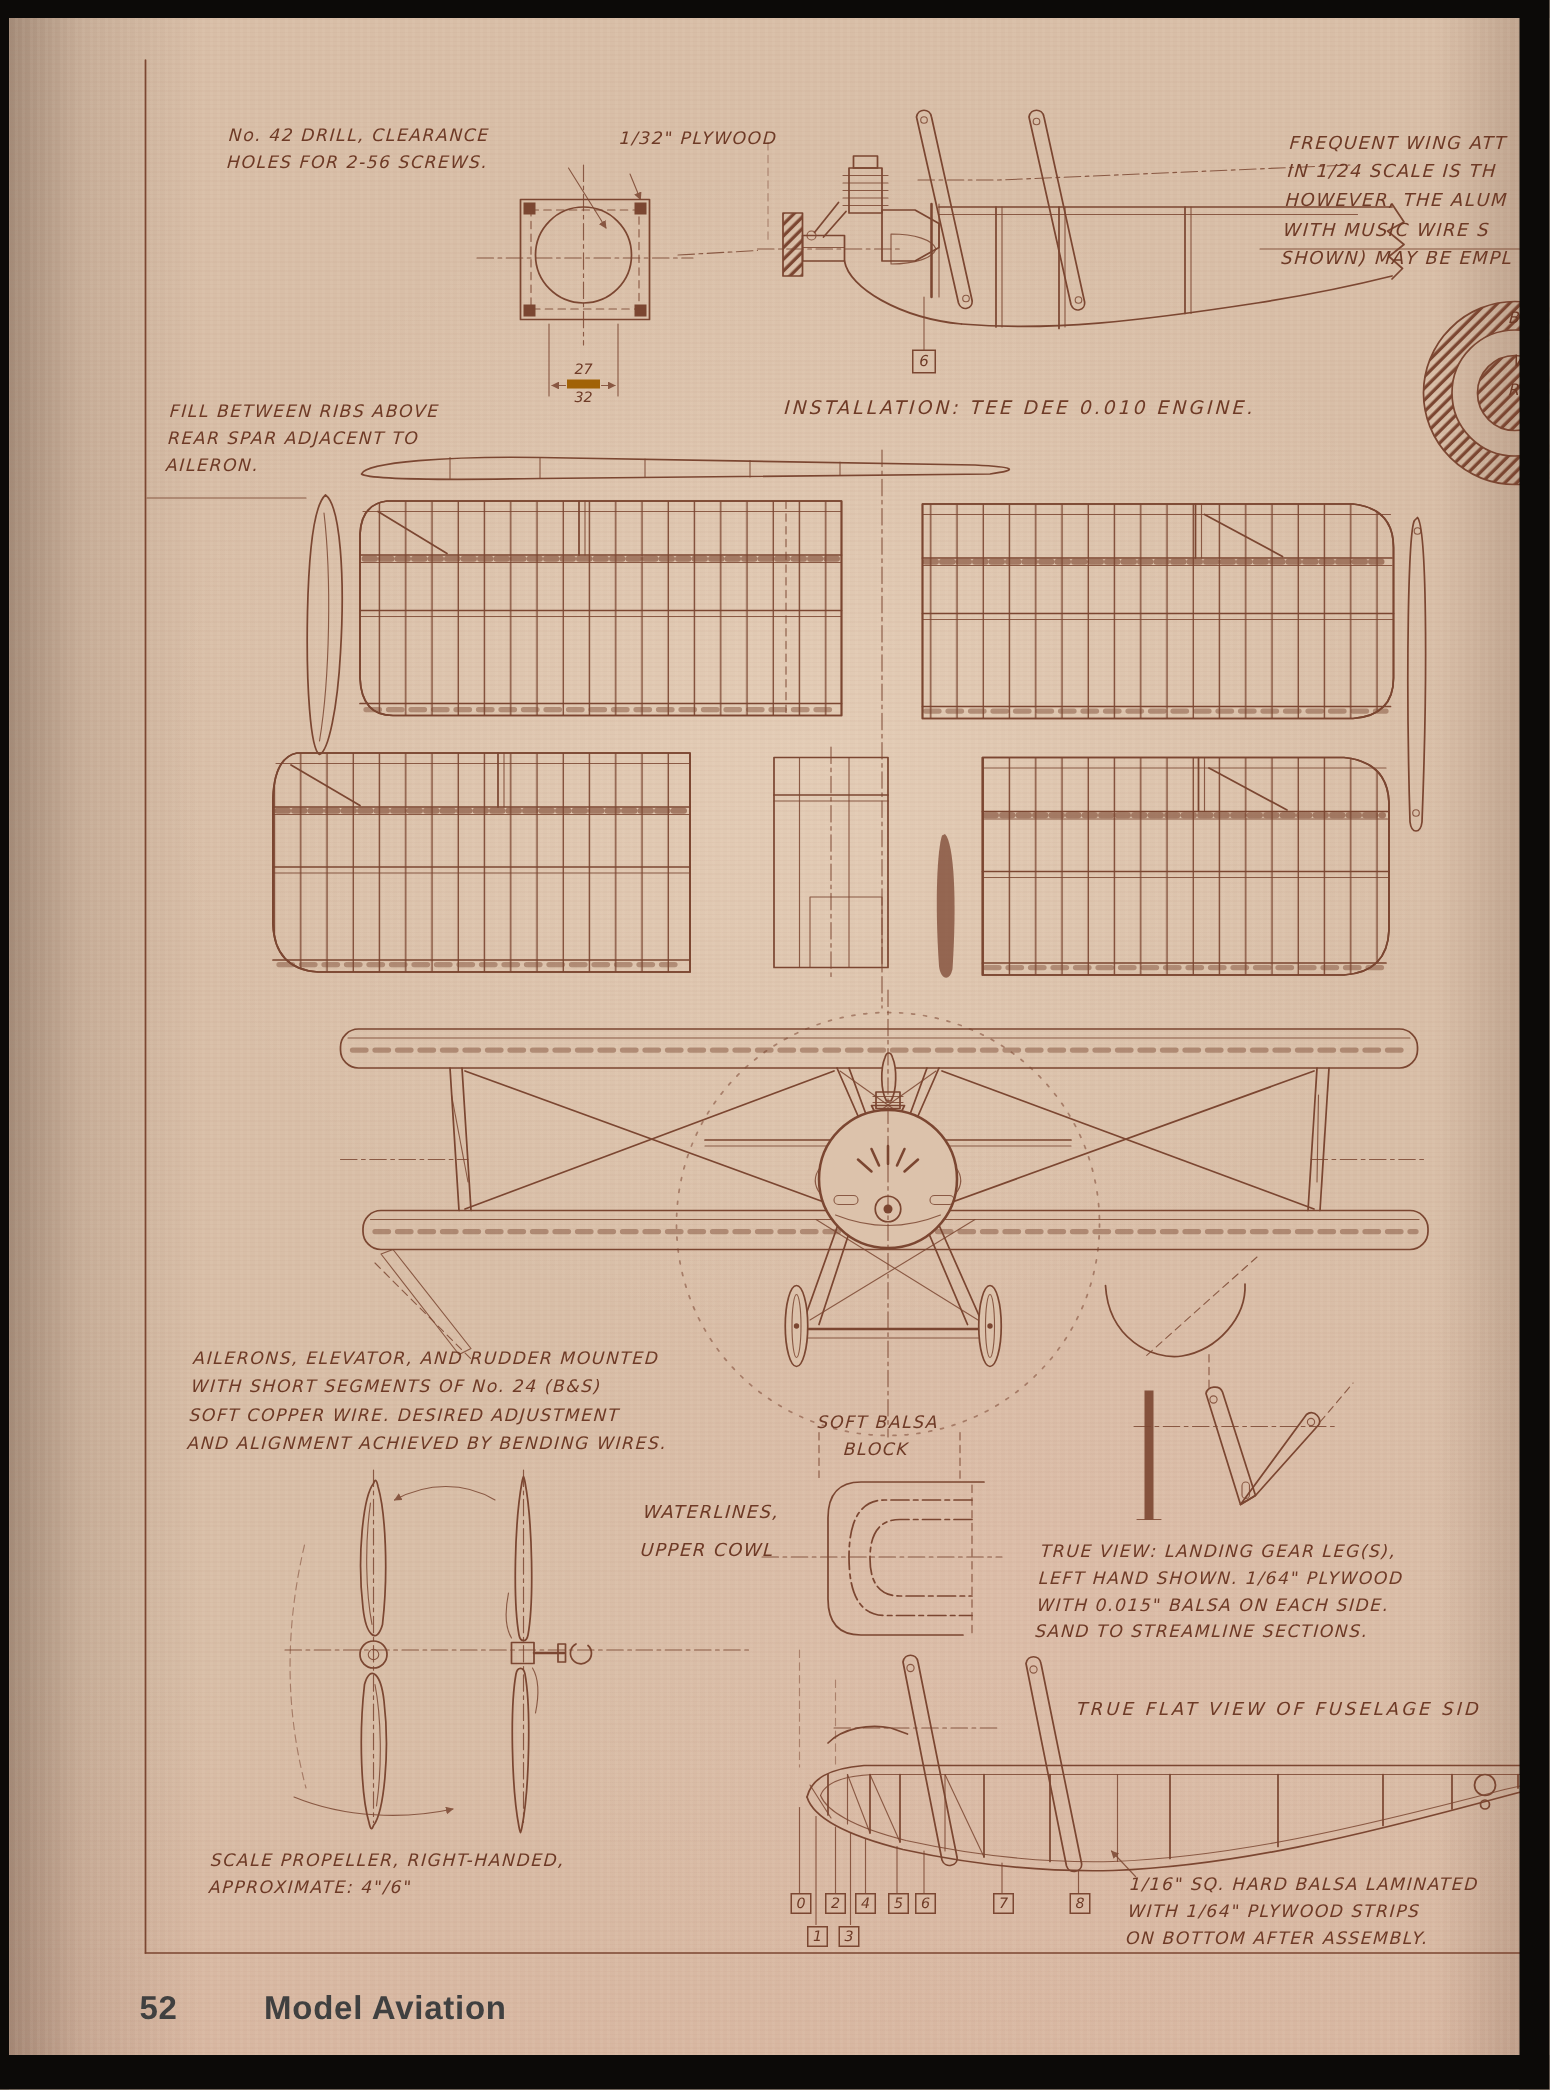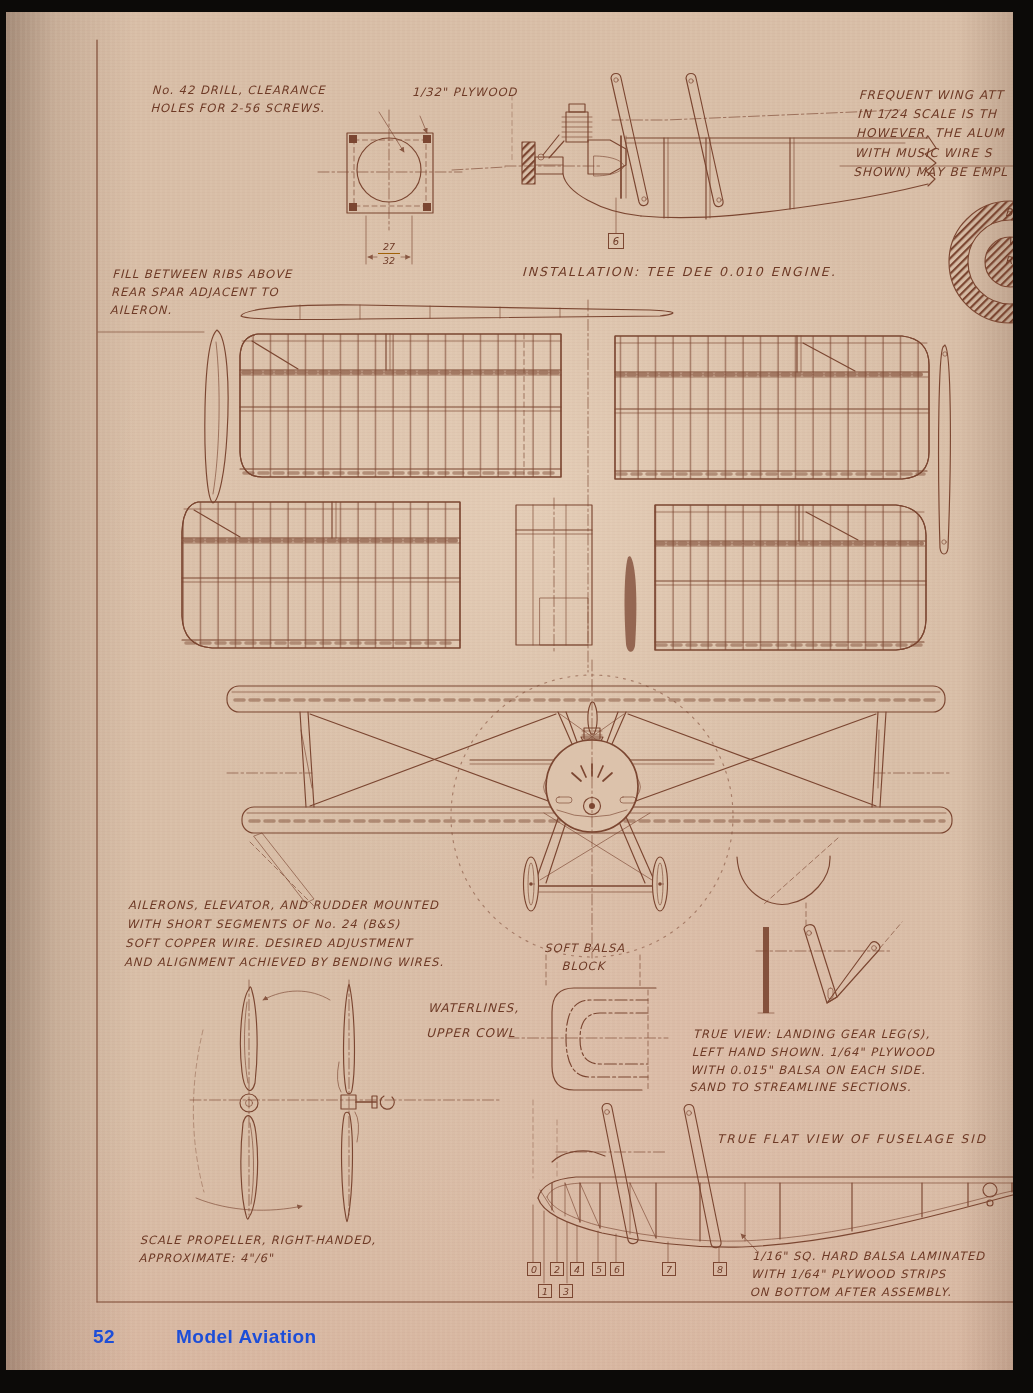--- a/index.html
+++ b/index.html
@@ -32,24 +32,24 @@
         color:#6e3a26;letter-spacing:1px;white-space:pre-line;line-height:1.55;font-size:11.5px;
         transform:skewX(-4deg);}
   .stbox{position:absolute;z-index:2;width:14px;height:14px;border:1.3px solid #7b4631;
          color:#6e3a26;font:italic 9.5px "DejaVu Sans",sans-serif;display:flex;
          align-items:center;justify-content:center;box-sizing:border-box;}
   .enbox{position:absolute;z-index:2;left:608px;top:233px;width:16px;height:16px;
          border:1.4px solid #7b4631;color:#6e3a26;font:italic 10px "DejaVu Sans",sans-serif;
          display:flex;align-items:center;justify-content:center;box-sizing:border-box;}
   .frac{position:absolute;z-index:2;left:378px;top:241px;width:22px;text-align:center;
         font:italic 9.5px "DejaVu Sans",sans-serif;color:#6e3a26;}
-  .frac .num{display:block;border-bottom:1px solid #a16207;padding-bottom:1px;}
+  .frac .num{display:block;border-bottom:6px solid #a16207;padding-bottom:1px;}
   .frac .den{display:block;padding-top:1px;}
   .footer{position:absolute;z-index:2;top:1326px;font-family:"Liberation Sans",sans-serif;
-          font-weight:bold;font-size:19px;color:#1d4ed8;letter-spacing:.5px;}
+          font-weight:bold;font-size:22px;color:#404040;letter-spacing:.5px;}
   .f-num{left:93px;} .f-title{left:152px;margin-left:24px;}
   .edge{position:absolute;z-index:5;background:#0c0a08;}
   .edge-top{left:0;top:0;width:100%;height:12px;}
   .edge-right{right:0;top:0;width:20px;height:100%;}
   .edge-bottom{left:0;bottom:0;width:100%;height:23px;}
   .edge-left{left:0;top:0;width:6px;height:100%;}
 </style>
 </head>
 <body>
 

